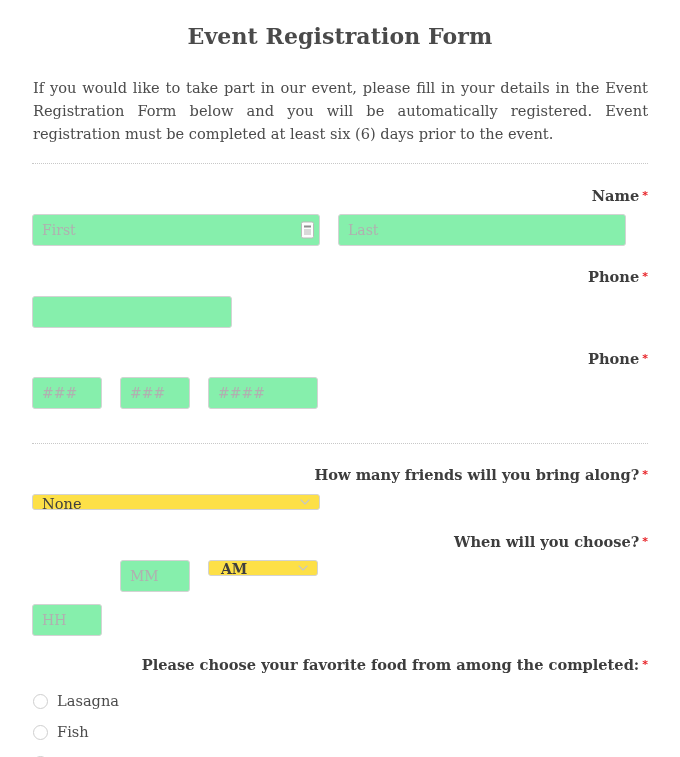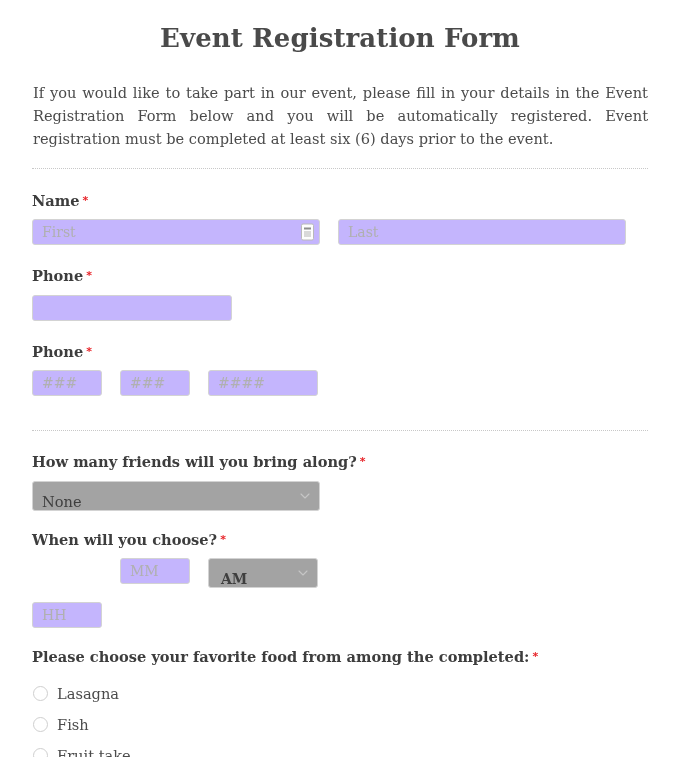--- a/index.html
+++ b/index.html
@@ -16,21 +16,21 @@
     overflow: hidden;
   }
 
   .form-wrap {
     width: 680px;
     padding: 0 32px;
   }
 
   .form-title {
     text-align: center;
-    font-size: 26px;
+    font-size: 22px;
     font-weight: bold;
     color: #4a4a4a;
     letter-spacing: 0.1px;
     margin: 22px 0 0 0;
     padding: 0;
     line-height: 1.3;
   }
 
   .form-intro {
     font-size: 14.6px;
@@ -53,37 +53,38 @@
   .field-block.first { margin-top: 23px; }
   .field-block.tight { margin-top: 20px; }
 
   .field-label {
     font-size: 14.6px;
     font-weight: bold;
     color: #3d3d3d;
     line-height: 1.2;
     margin-bottom: 10px;
     display: block;
+    text-align: right;
   }
   .req {
     color: #e8252a;
     font-size: 11px;
     font-weight: bold;
     vertical-align: 2px;
     margin-left: 3px;
     font-family: "DejaVu Sans", sans-serif;
   }
 
   .row { display: flex; align-items: flex-start; }
 
   .txt-input {
-    height: 26px;
+    height: 32px;
     border: 1px solid #d3d3d3;
     border-radius: 3px;
-    background: #c4b5fd;
+    background: #86efac;
     font-family: "DejaVu Serif", "Liberation Serif", serif;
     font-size: 14px;
     color: #4b4b4b;
     padding: 0 9px;
     outline: none;
     display: block;
   }
   .txt-input::placeholder { color: #b0b0b0; opacity: 1; }
 
   .name-first-wrap { position: relative; width: 288px; }
@@ -119,30 +120,30 @@
 
   .ph-a { width: 70px; }
   .ph-b { width: 70px; margin-left: 18px; }
   .ph-c { width: 110px; margin-left: 18px; }
 
   .tm-a { width: 70px; margin-top: 44px; }
   .tm-b { width: 70px; margin-left: 18px; }
 
   .sel-wrap { position: relative; display: inline-block; }
   .sel-box {
-    height: 30px;
+    height: 16px;
     border: 1px solid #d3d3d3;
     border-radius: 3px;
-    background: #a3a3a3;
+    background: #fde047;
     font-family: "DejaVu Serif", "Liberation Serif", serif;
     font-size: 14.6px;
     color: #3f3f3f;
     padding: 0 30px 0 9px;
     display: flex;
-    align-items: flex-end;
+    align-items: flex-start;
     cursor: pointer;
     white-space: nowrap;
     overflow: hidden;
   }
   .sel-friends { width: 288px; }
   .sel-ampm { width: 110px; margin-left: 18px; font-weight: bold; font-size: 14px; padding-left: 12px; }
 
   .chev {
     position: absolute;
     right: 11px;

